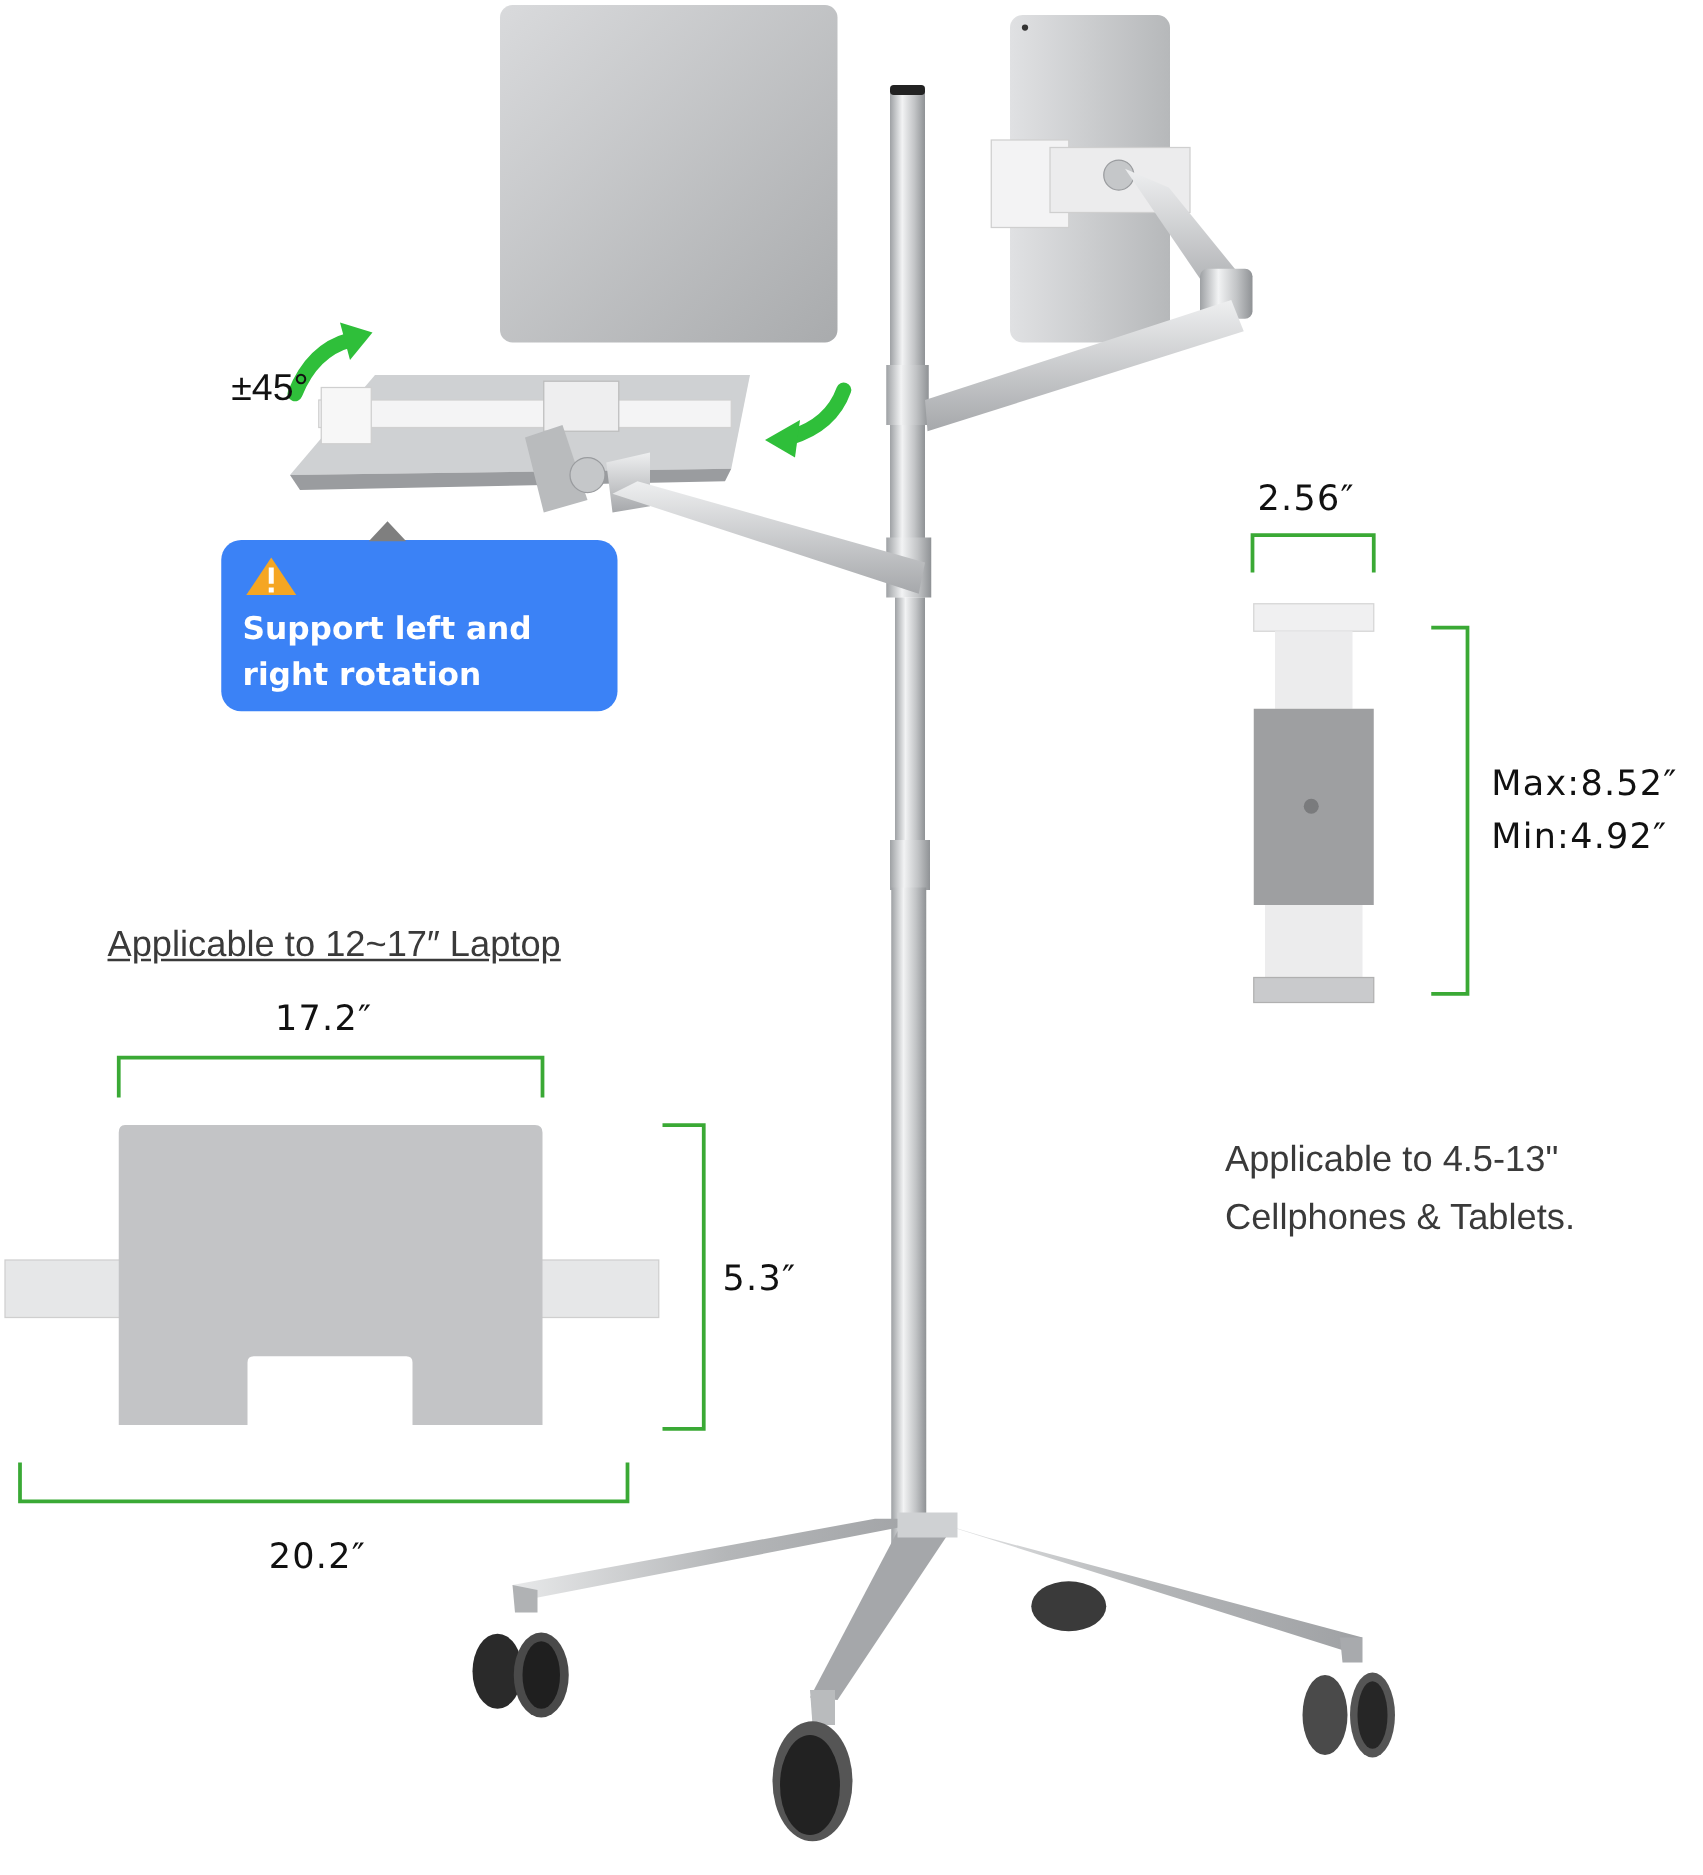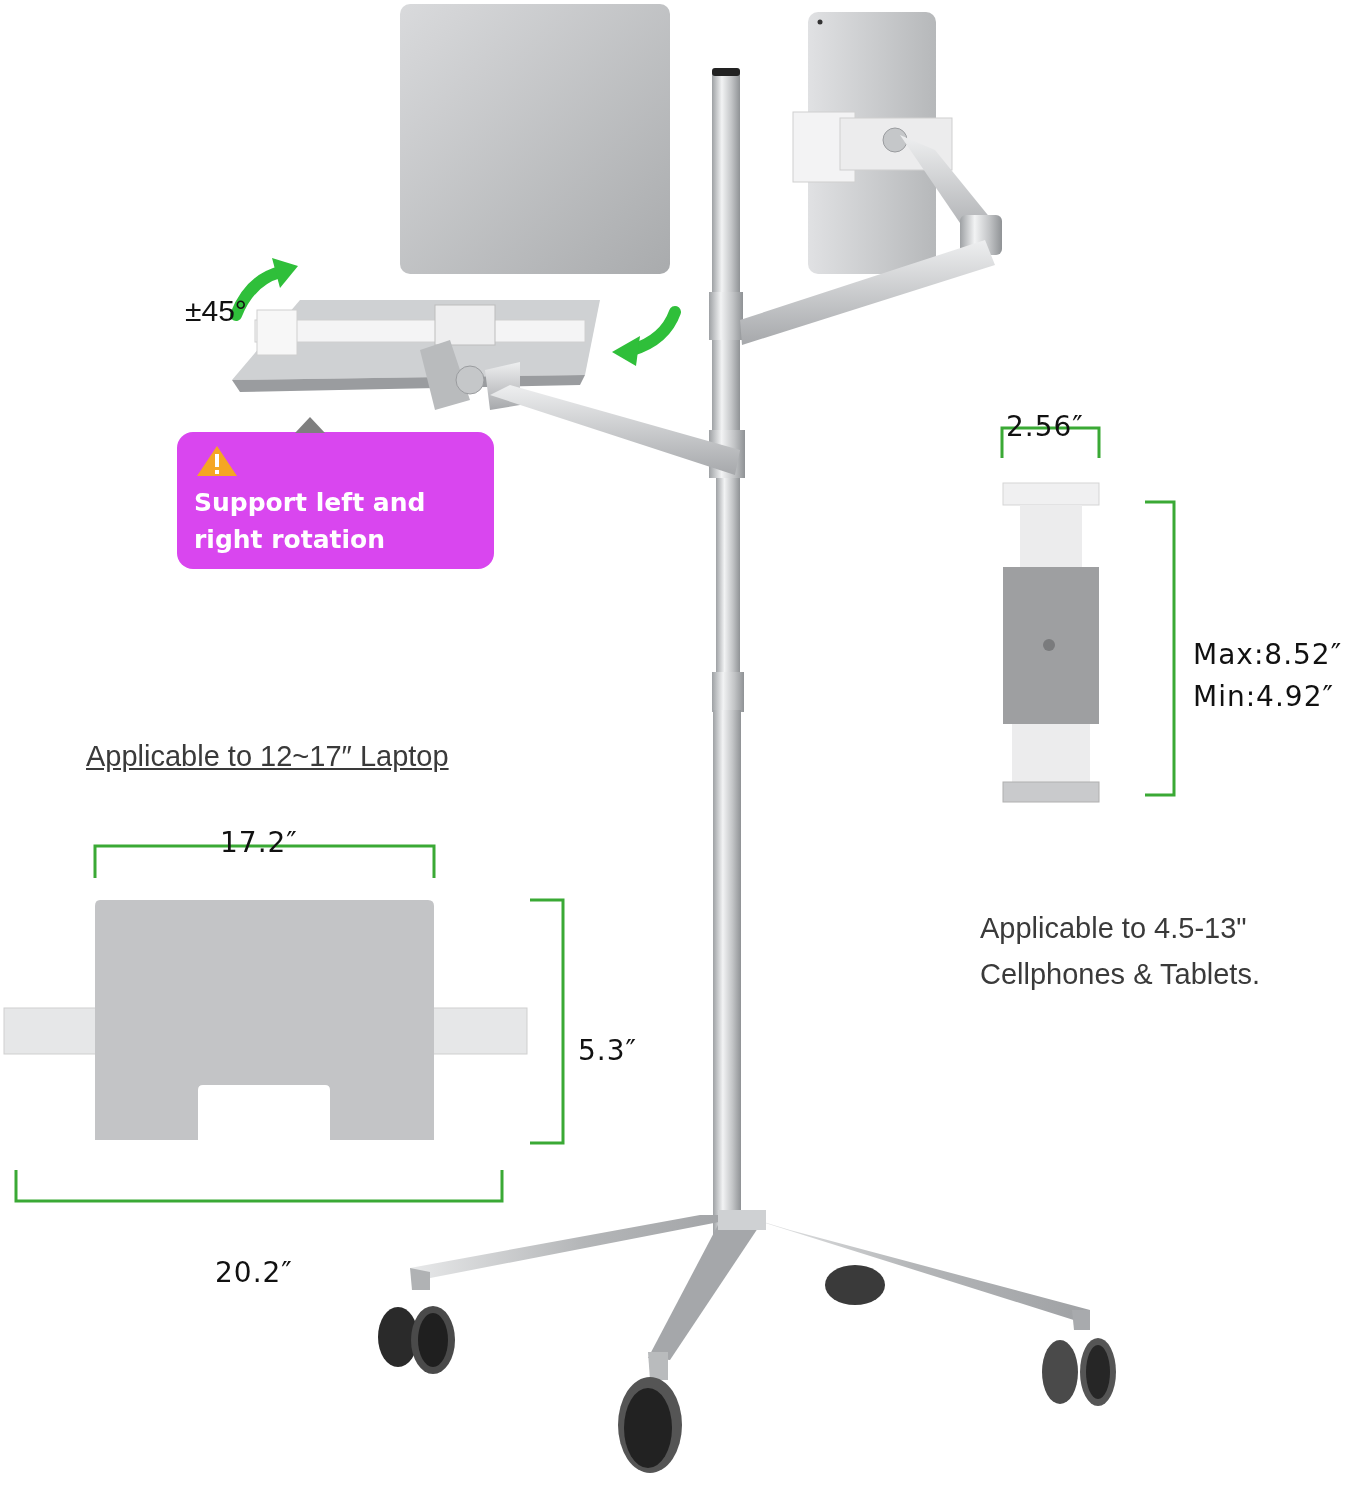--- a/index.html
+++ b/index.html
@@ -2,23 +2,23 @@
 <html><head>
 <meta charset="utf-8">
 <style>
   html,body{margin:0;padding:0;background:#ffffff;}
   body{width:1362px;height:1500px;position:relative;overflow:hidden;font-family:"DejaVu Sans","Liberation Sans",sans-serif;color:#111;}
   .abs{position:absolute;}
   .stage{position:absolute;left:0;top:0;width:1362px;height:1500px;}
   svg.art{position:absolute;left:0;top:0;}
   .heading{font-family:"DejaVu Sans","Liberation Sans",sans-serif;font-weight:bold;font-size:40px;letter-spacing:1px;color:#0a0a0a;}
   .sub{font-family:"Liberation Sans","DejaVu Sans",sans-serif;font-size:29px;color:#3a3a3a;line-height:46px;}
-  .dim{font-family:"DejaVu Sans","Liberation Sans",sans-serif;font-size:28px;color:#111;letter-spacing:1px;margin-top:28px;}
+  .dim{font-family:"DejaVu Sans","Liberation Sans",sans-serif;font-size:28px;color:#111;letter-spacing:1px;}
   .angle{font-family:"Liberation Sans","DejaVu Sans",sans-serif;font-size:30px;color:#111;}
-  .callout{position:absolute;left:177px;top:432px;width:317px;height:137px;background:#d946ef;border-radius:16px;}
+  .callout{position:absolute;left:177px;top:432px;width:317px;height:137px;background:#3b82f6;border-radius:16px;}
   .callout:before{content:"";position:absolute;left:118px;top:-15px;border-left:15px solid transparent;border-right:15px solid transparent;border-bottom:16px solid #7f7f7f;}
   .callout-text{position:absolute;left:17px;top:52px;width:290px;font-family:"DejaVu Sans","Liberation Sans",sans-serif;font-weight:bold;font-size:25px;line-height:37px;color:#ffffff;}
   .warn{position:absolute;left:18px;top:12px;width:44px;height:34px;}
 </style>
 </head>
 <body>
 
 <div class="stage">
 
   <svg class="art" width="1362" height="1500" viewBox="0 0 1362 1500">

